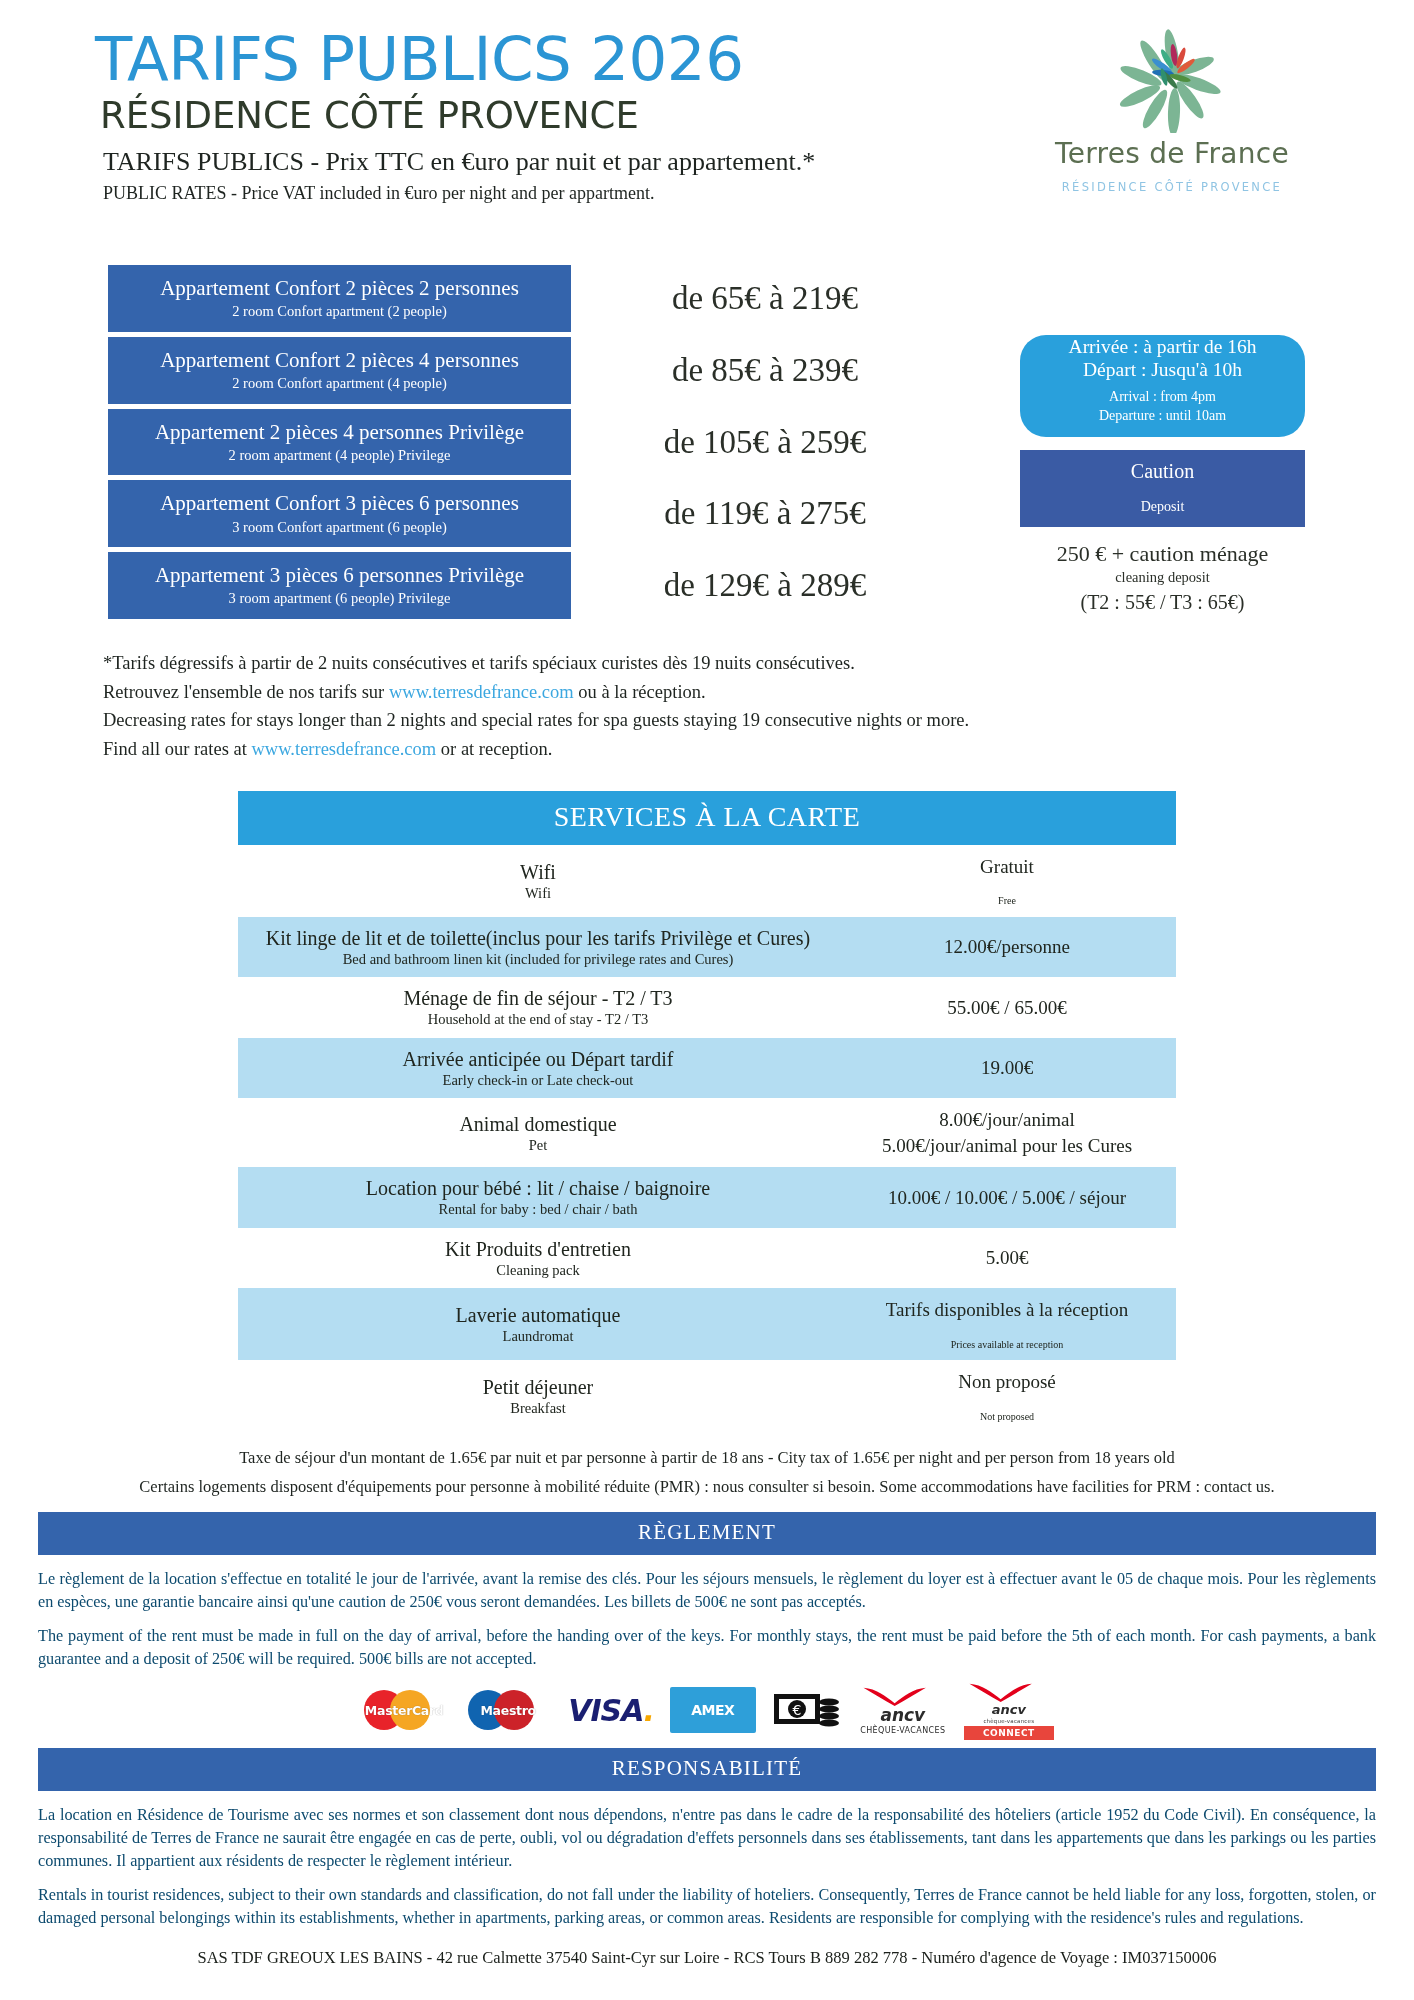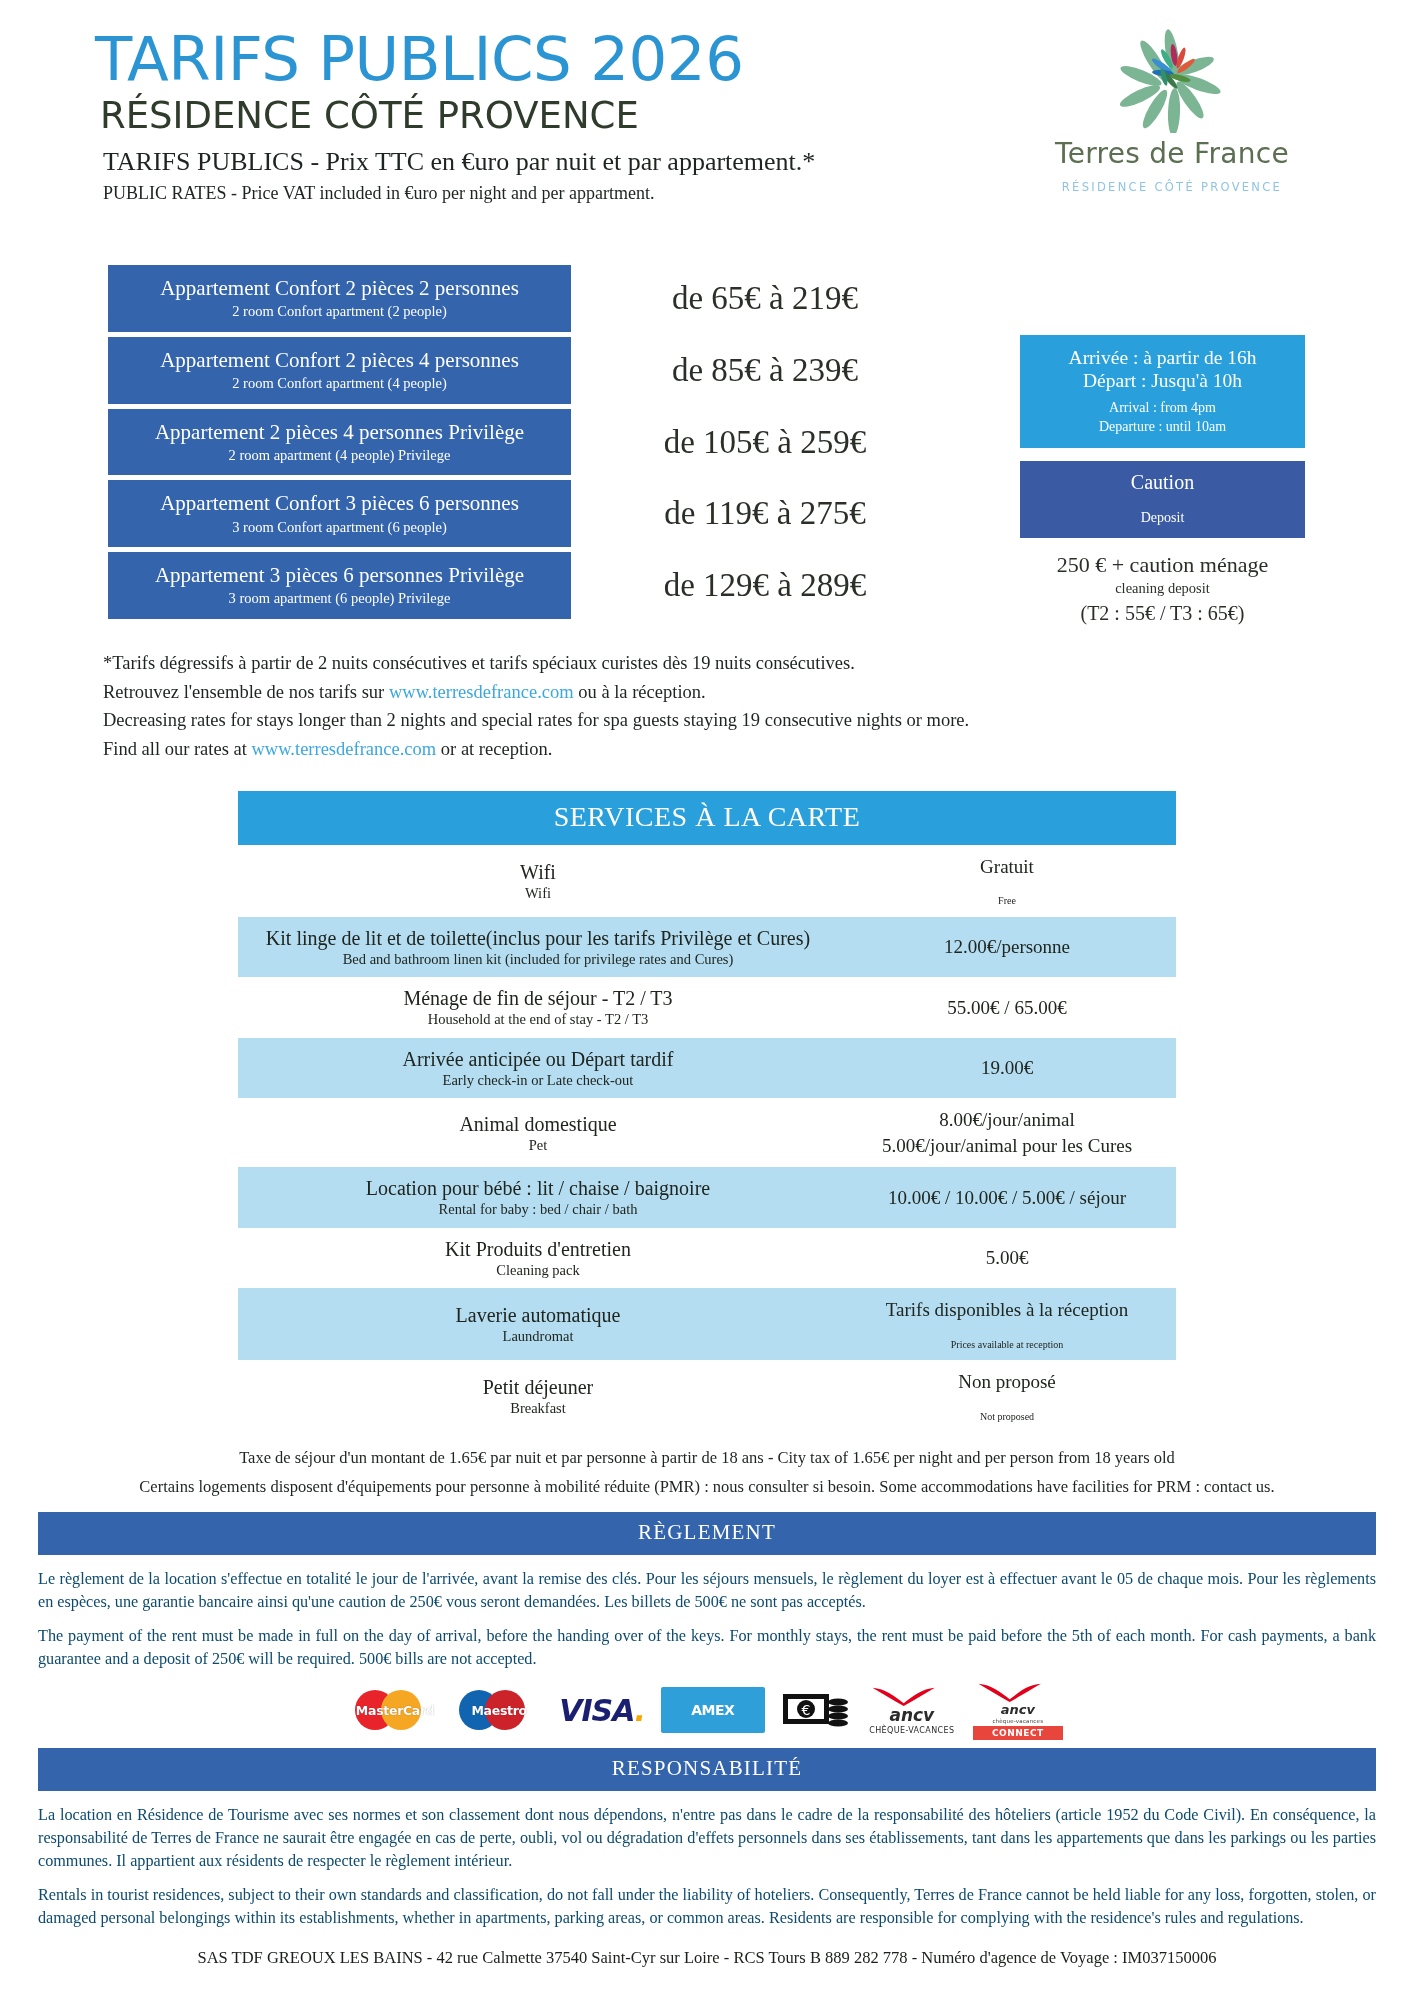--- a/index.html
+++ b/index.html
@@ -95,22 +95,23 @@
   .info-col {
     position: absolute;
     left: 1020px;
     top: 70px;
     width: 285px;
     text-align: center;
   }
   .arrival-box {
     background: #29a0dc;
     color: #fff;
-    padding: 11px 6px 13px 6px;
+    padding: 0 6px 13px 6px;
     line-height: 1.2;
+    border-radius: 26px;
   }
   .arrival-box .big { font-size: 19.5px; display: block; }
   .arrival-box .small { font-size: 14px; display: block; margin-top: 2px; }
   .arrival-box .sp { margin-top: 7px; }
   .caution-box {
     background: #3a5ba4;
     color: #fff;
     padding: 9px 6px 11px 6px;
     margin-top: 13px;
     line-height: 1.2;
@@ -201,21 +202,21 @@
   .visa {
     font-family: "DejaVu Sans", sans-serif; font-weight: bold; font-style: italic;
     font-size: 30px; color: #1a1f71; letter-spacing: -1px;
   }
   .visa .dot { color: #f7a700; }
   .amex {
     background: #2e9fd9; color: #fff; font-family: "DejaVu Sans", sans-serif;
     font-weight: bold; font-size: 14px; letter-spacing: -0.5px;
     padding: 12px 10px; border-radius: 2px;
     display: flex; align-items: center; justify-content: center;
-    width: 104px; height: 46px;
+    width: 86px; height: 46px;
   }
   .cash { width: 70px; height: 44px; }
   .ancv { width: 90px; text-align: center; }
   .ancv .gull { display: block; height: 22px; }
   .ancv .nm { font-family: "DejaVu Sans", sans-serif; font-style: italic; font-weight: bold; font-size: 17px; color: #2b2b2b; line-height: 1; }
   .ancv .sub { font-family: "DejaVu Sans", sans-serif; font-size: 8px; color: #2b2b2b; letter-spacing: 0.4px; margin-top: 2px; }
   .ancv2 .nm { font-size: 13px; }
   .ancv2 .sub2 { font-size: 5.5px; color: #444; letter-spacing: .2px; }
   .ancv2 .connect {
     background: #e8453c; color: #fff; font-family: "DejaVu Sans", sans-serif;

